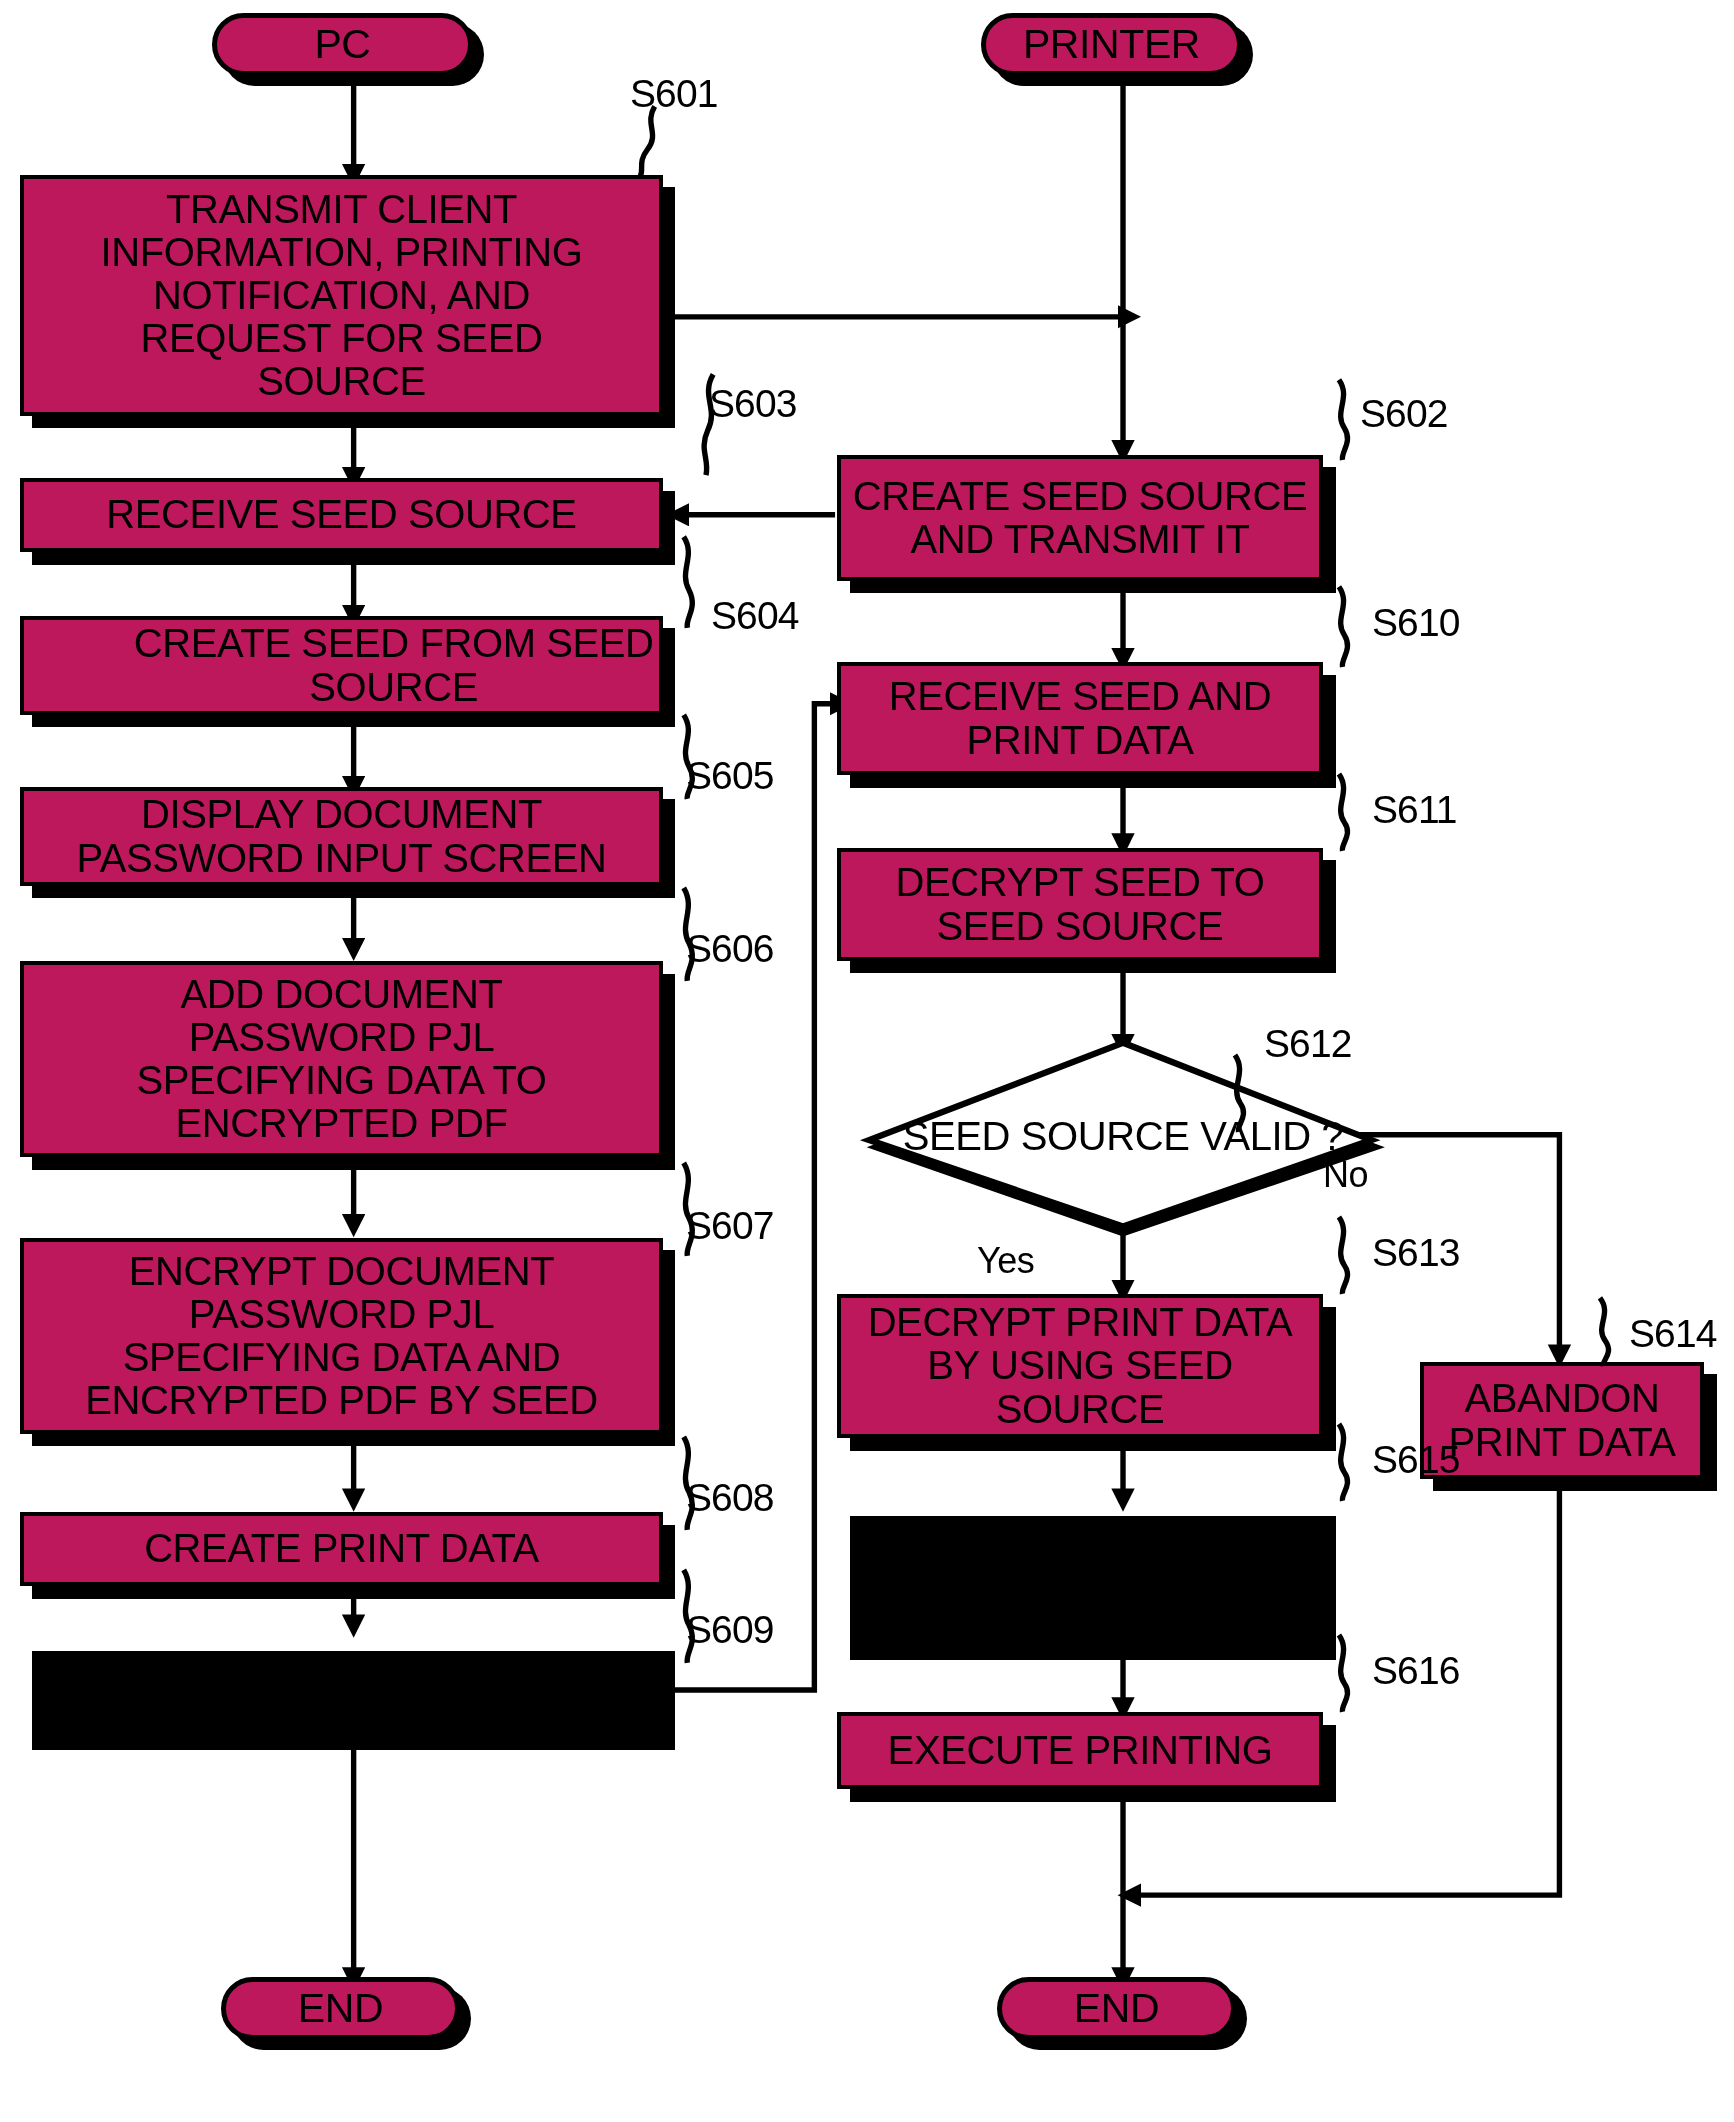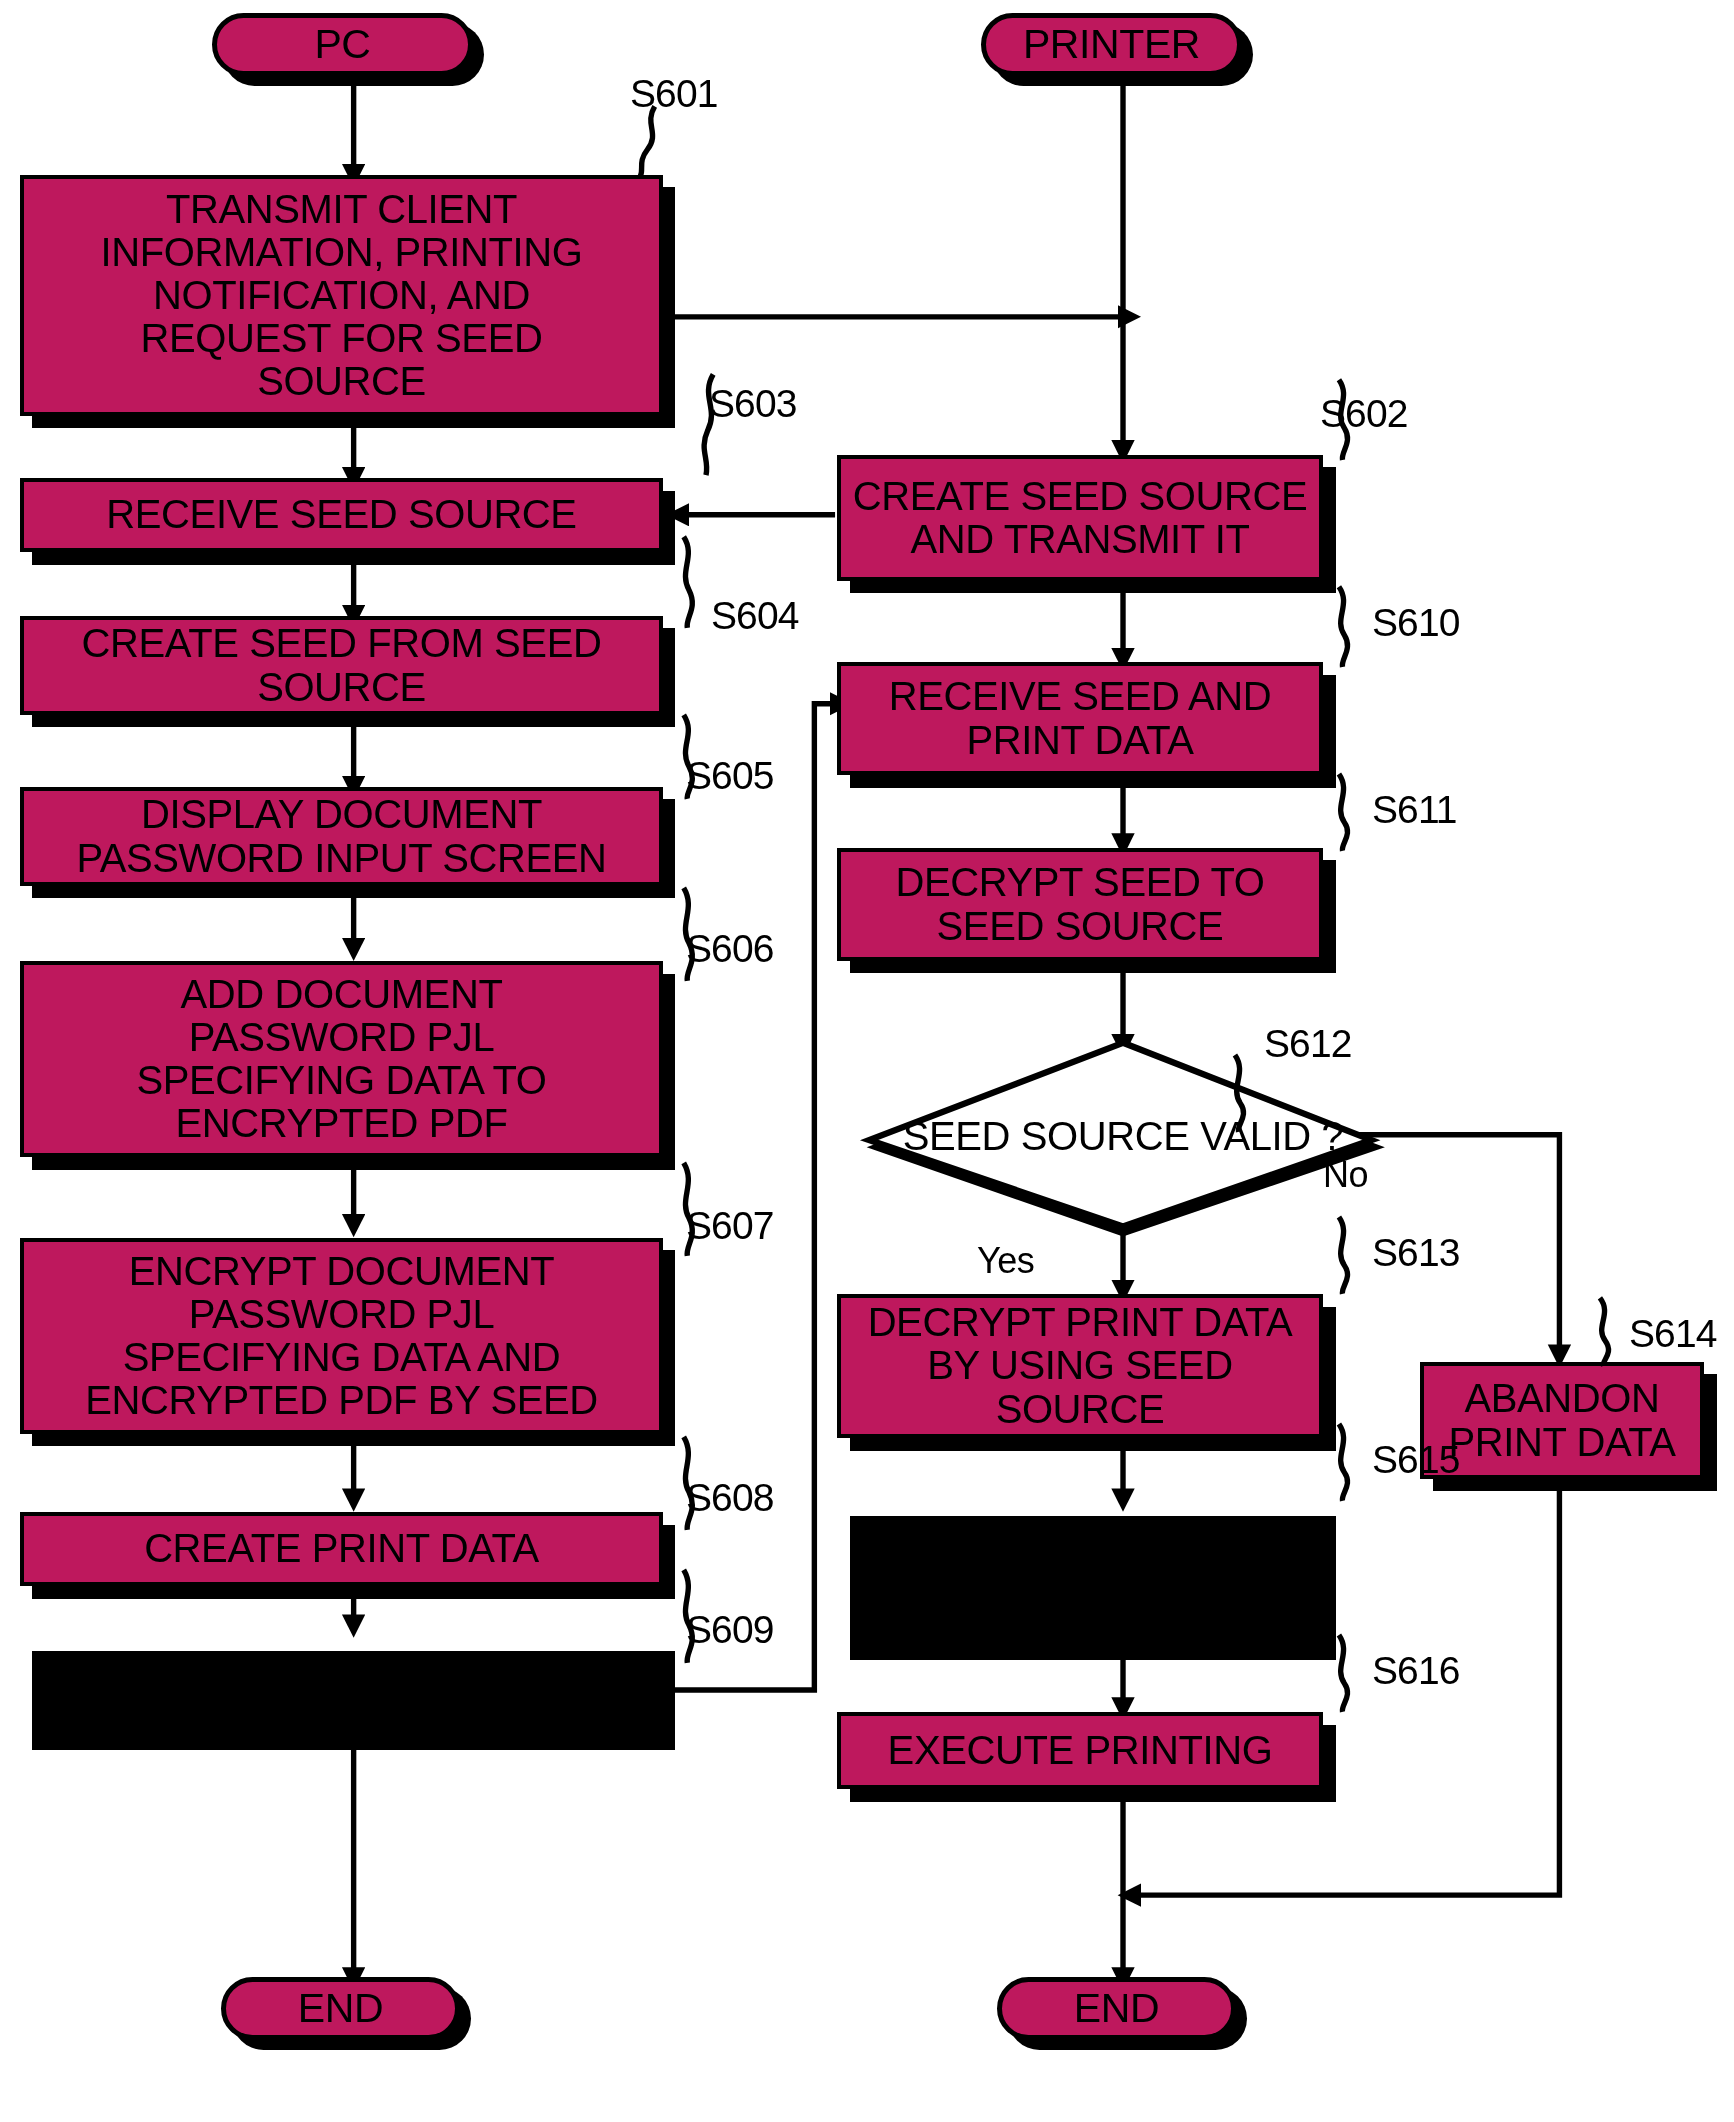--- a/index.html
+++ b/index.html
@@ -162,21 +162,21 @@
 REQUEST FOR SEED
 SOURCE</span>
   </div>
 
   <div class="shadow" style="left:32px;top:491px;width:643px;height:74px;"></div>
   <div class="node f44" style="left:20px;top:478px;width:643px;height:74px;">
     <span class="txt">RECEIVE SEED SOURCE</span>
   </div>
 
   <div class="shadow" style="left:32px;top:628px;width:643px;height:99px;"></div>
-  <div class="node f44" style="left:20px;top:616px;width:643px;height:99px;">
+  <div class="node f44" style="left:20px;top:616px;width:643px;height:99px;justify-content:flex-end;">
     <span class="txt">CREATE SEED FROM SEED
 SOURCE</span>
   </div>
 
   <div class="shadow" style="left:32px;top:799px;width:643px;height:99px;"></div>
   <div class="node f44" style="left:20px;top:787px;width:643px;height:99px;">
     <span class="txt">DISPLAY DOCUMENT
 PASSWORD INPUT SCREEN</span>
   </div>
 
@@ -335,21 +335,21 @@
   </div>
 
   <div class="step" style="left:630px;top:72px;">S601</div>
   <div class="step" style="left:709px;top:382px;">S603</div>
   <div class="step" style="left:711px;top:594px;">S604</div>
   <div class="step" style="left:686px;top:754px;">S605</div>
   <div class="step" style="left:686px;top:927px;">S606</div>
   <div class="step" style="left:686px;top:1204px;">S607</div>
   <div class="step" style="left:686px;top:1476px;">S608</div>
   <div class="step" style="left:686px;top:1608px;">S609</div>
-  <div class="step" style="left:1320px;top:392px;">S602</div>
+  <div class="step" style="left:1360px;top:392px;">S602</div>
   <div class="step" style="left:1372px;top:601px;">S610</div>
   <div class="step" style="left:1372px;top:788px;">S611</div>
   <div class="step" style="left:1264px;top:1022px;">S612</div>
   <div class="step" style="left:1372px;top:1231px;">S613</div>
   <div class="step" style="left:1629px;top:1312px;">S614</div>
   <div class="step" style="left:1372px;top:1438px;">S615</div>
   <div class="step" style="left:1372px;top:1649px;">S616</div>
 
   <div class="branch" style="left:977px;top:1240px;">Yes</div>
   <div class="branch" style="left:1323px;top:1154px;">No</div>

